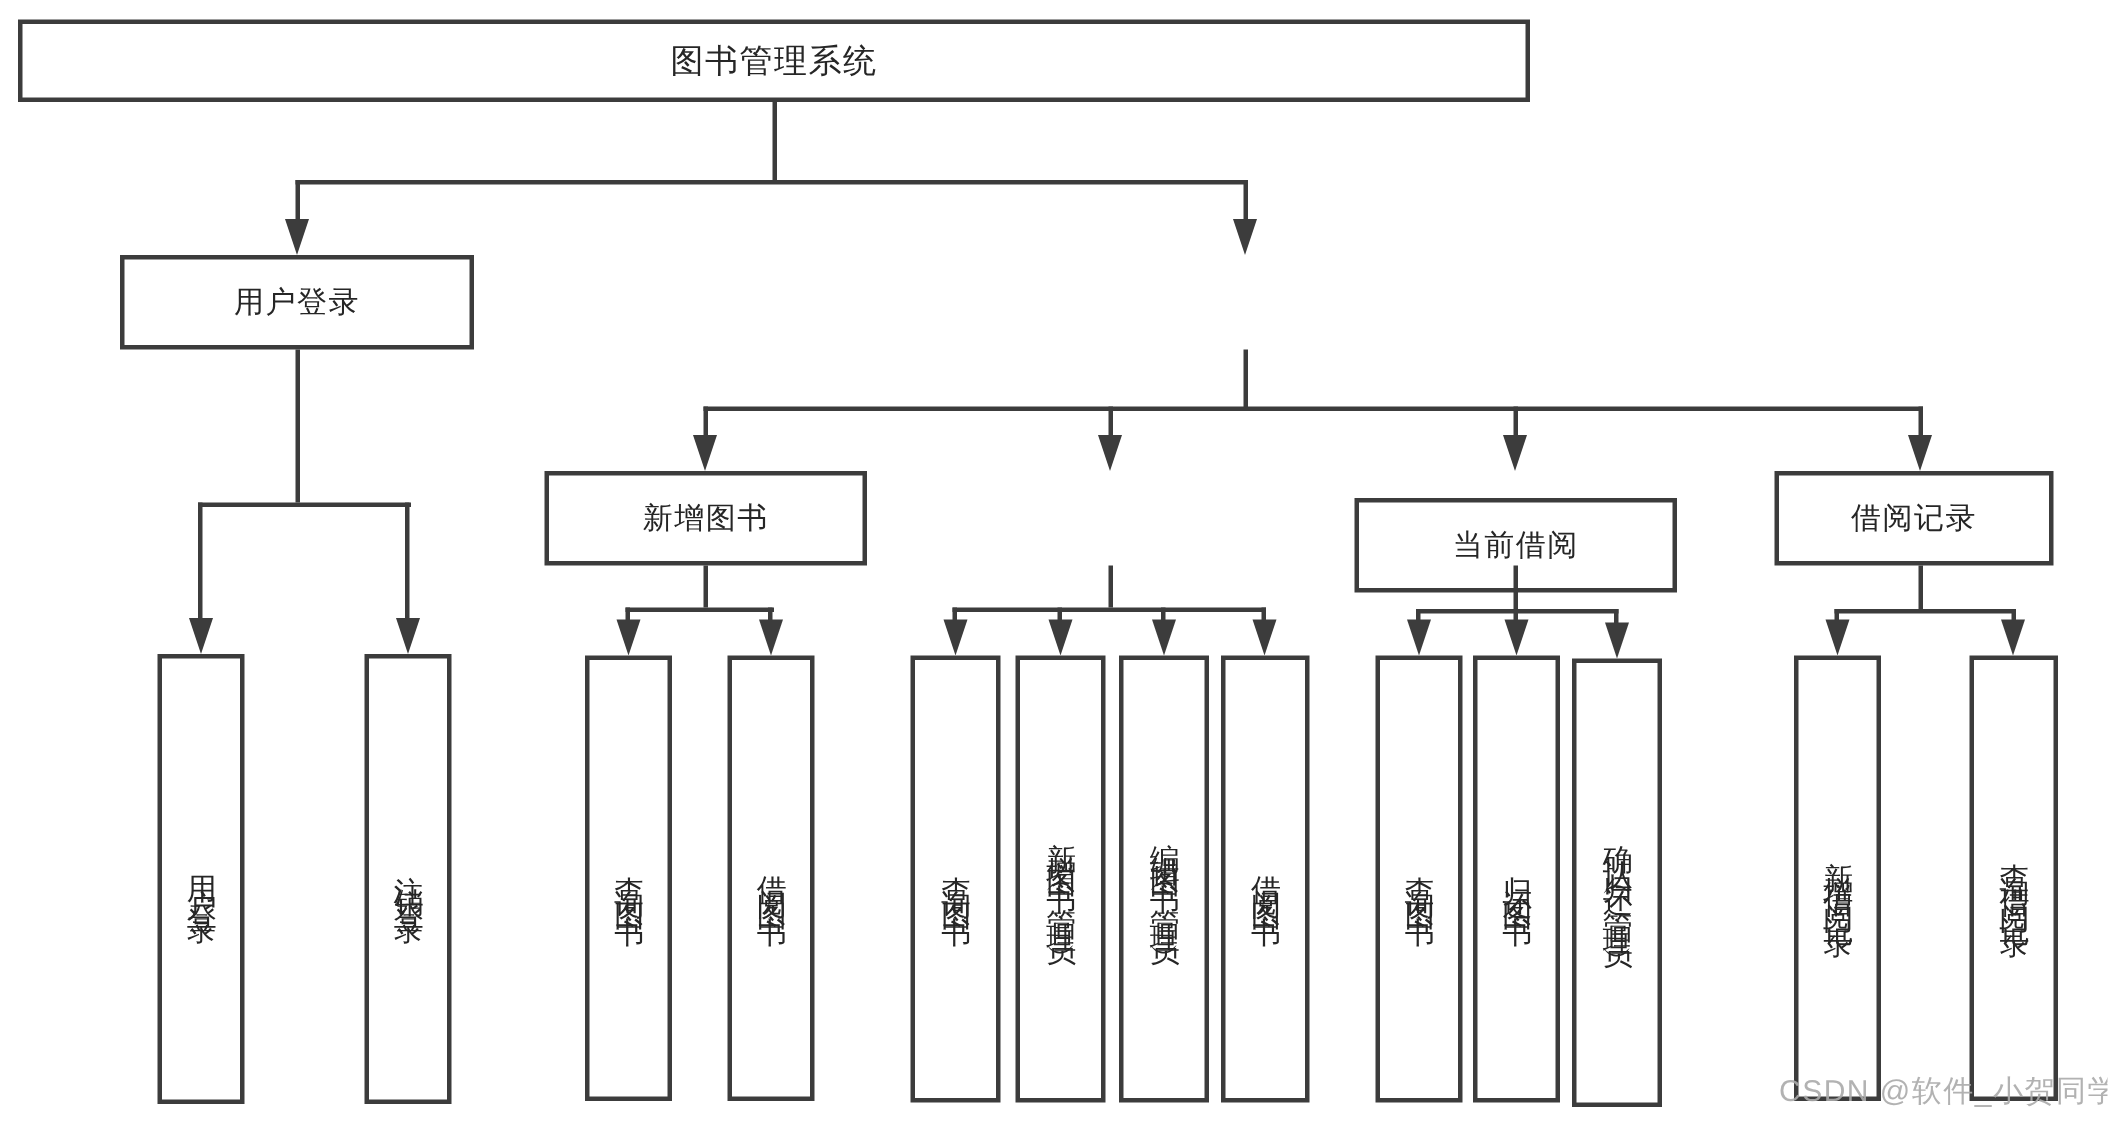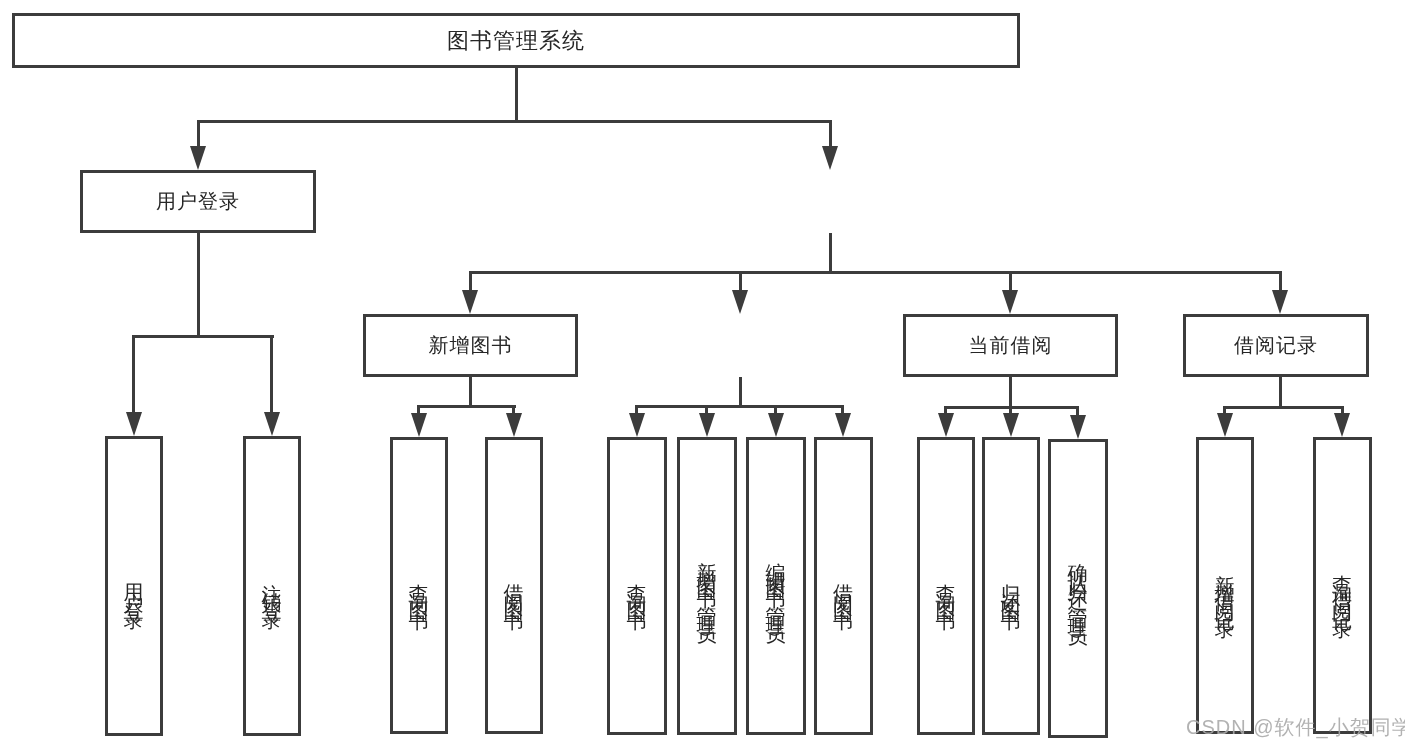--- a/index.html
+++ b/index.html
@@ -83,21 +83,21 @@
   <div class="line" style="left:739px; top:271px; width:3px; height:22px;"></div>
   <div class="arrow" style="left:732px; top:290px;"></div>
   <div class="line" style="left:1009px; top:271px; width:3px; height:22px;"></div>
   <div class="arrow" style="left:1002px; top:290px;"></div>
   <div class="line" style="left:1279px; top:271px; width:3px; height:22px;"></div>
   <div class="arrow" style="left:1272px; top:290px;"></div>
 
   <div class="box hbox" style="left:363px; top:314px; width:215px; height:63px;">
     <span>新增图书</span>
   </div>
-  <div class="box hbox" style="left:903px; top:314px; width:215px; height:63px;">
+  <div class="box hbox" style="left:903px; top:332px; width:215px; height:63px;">
     <span>当前借阅</span>
   </div>
   <div class="box hbox" style="left:1183px; top:314px; width:186px; height:63px;">
     <span>借阅记录</span>
   </div>
 
   <div class="line" style="left:469px; top:377px; width:3px; height:28px;"></div>
   <div class="line" style="left:417px; top:405px; width:99px; height:3px;"></div>
   <div class="line" style="left:417px; top:405px; width:3px; height:12px;"></div>
   <div class="arrow" style="left:411px; top:413px;"></div>

